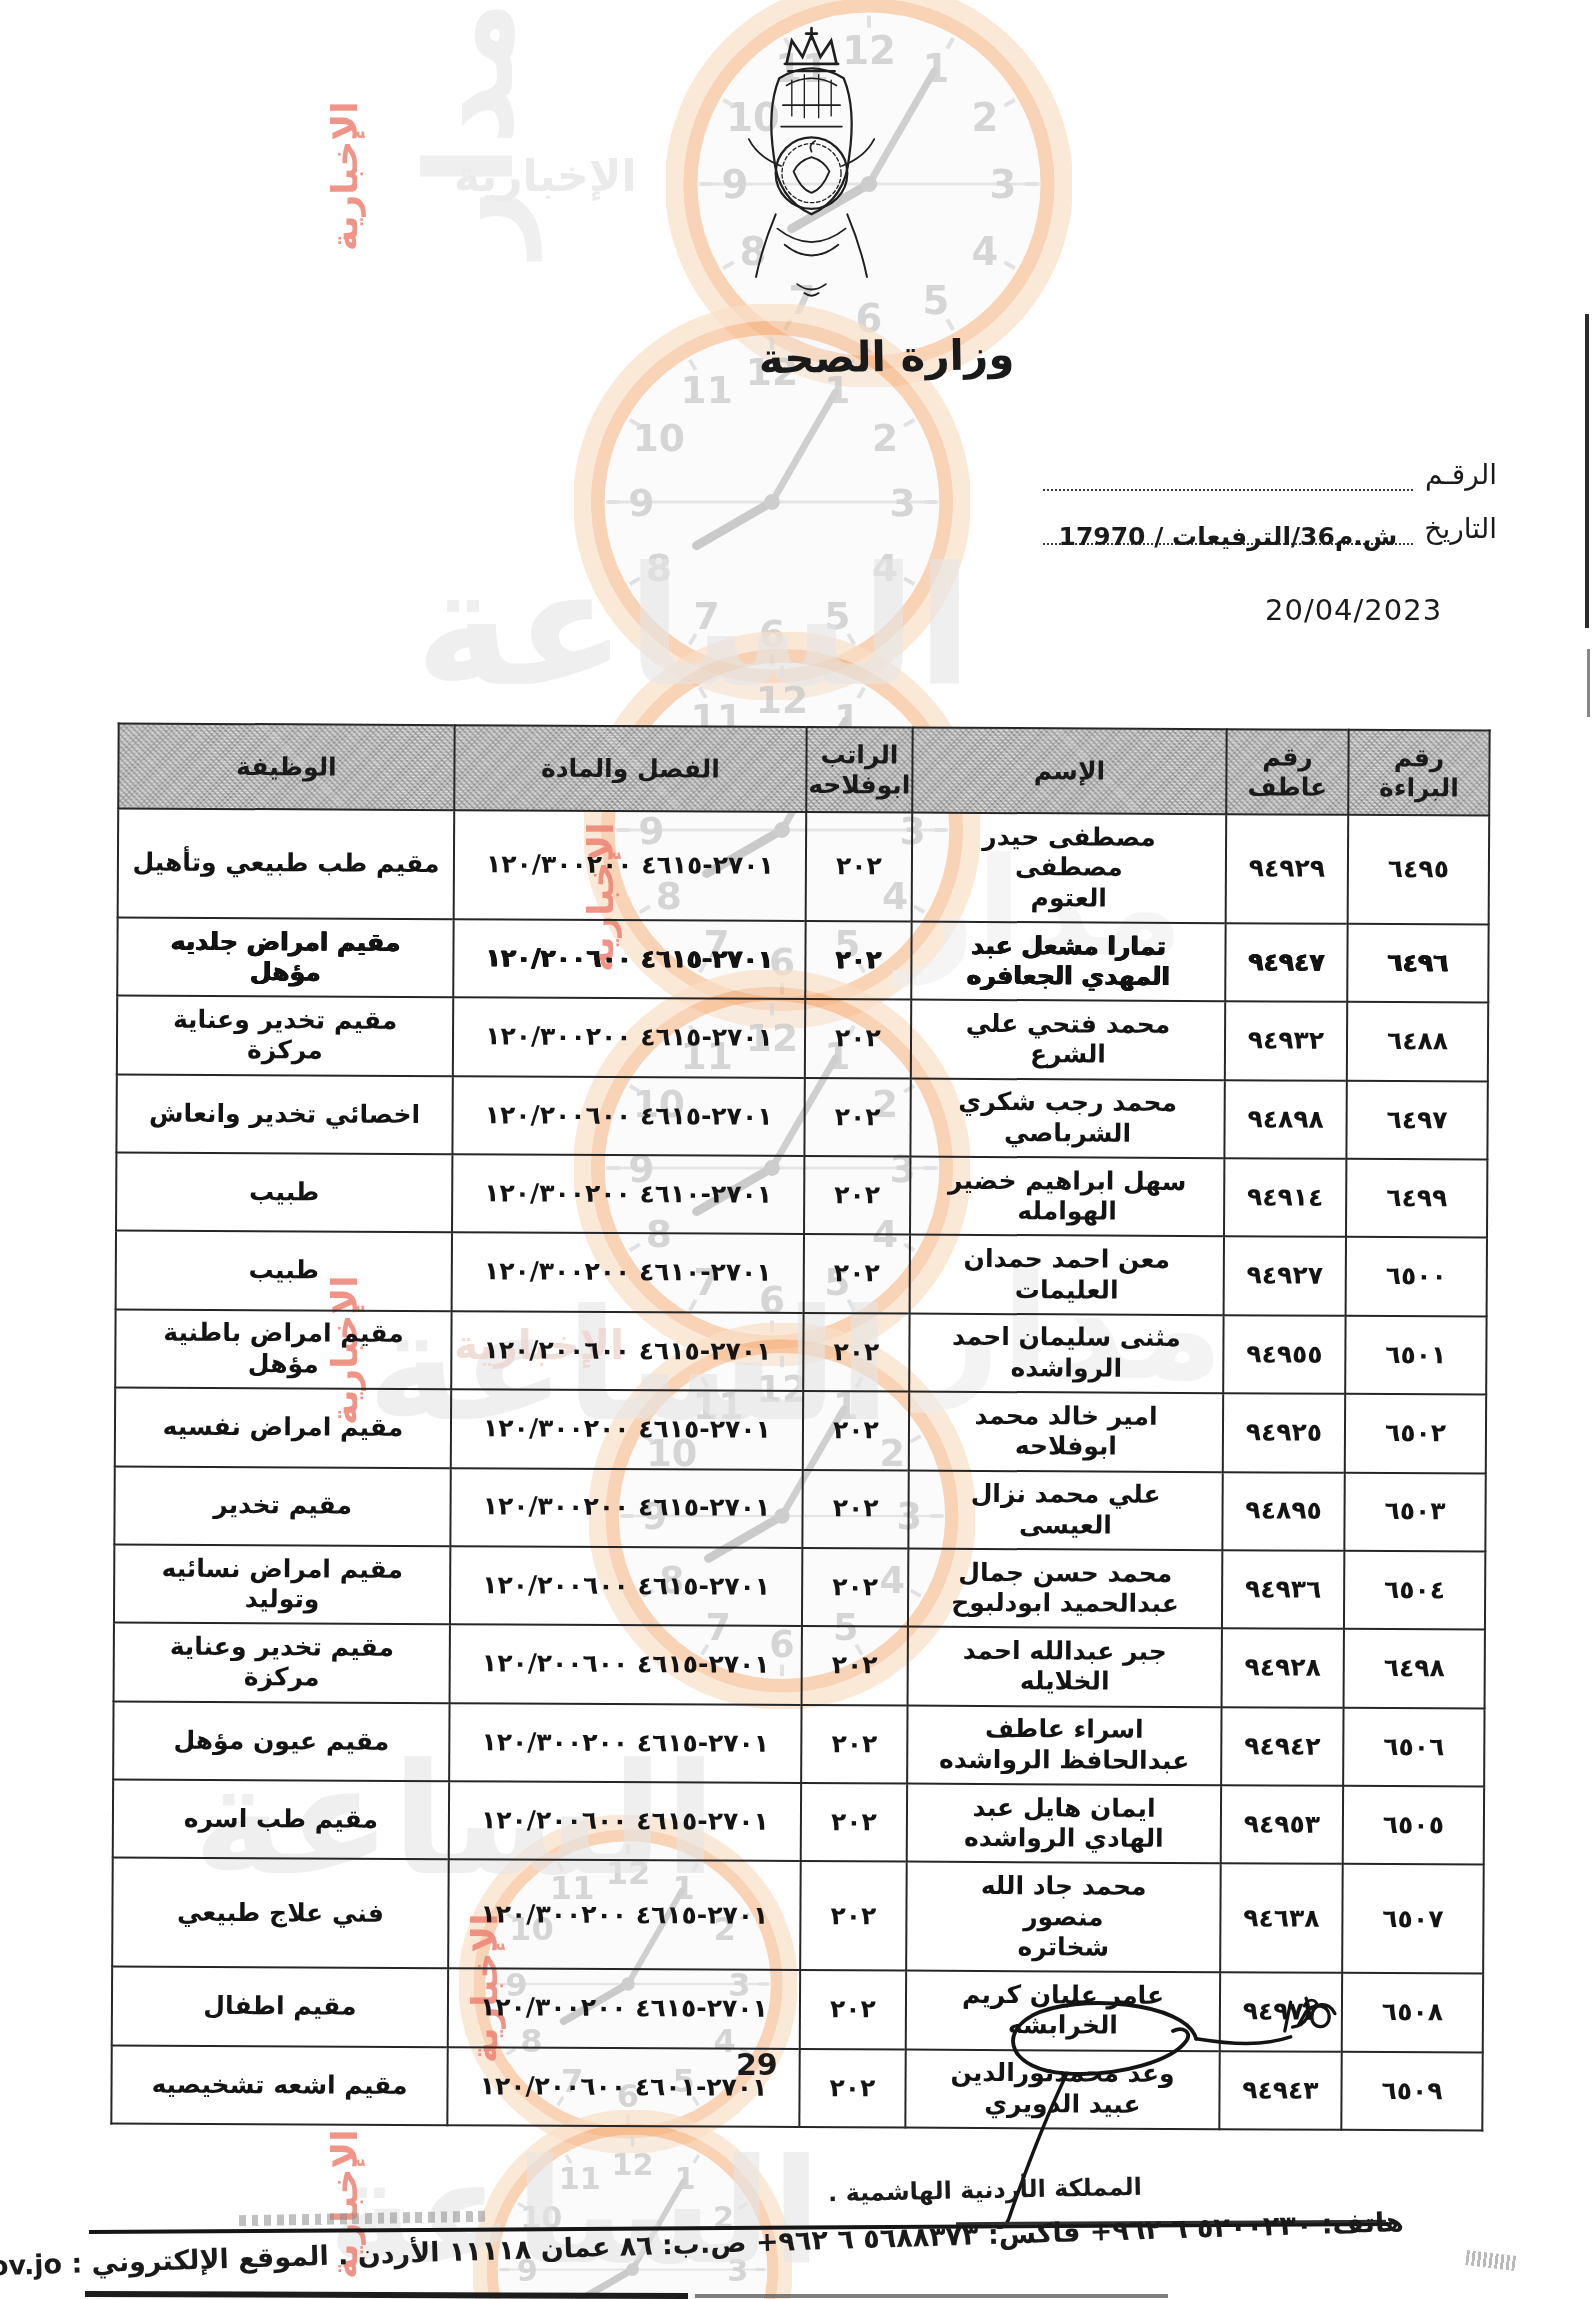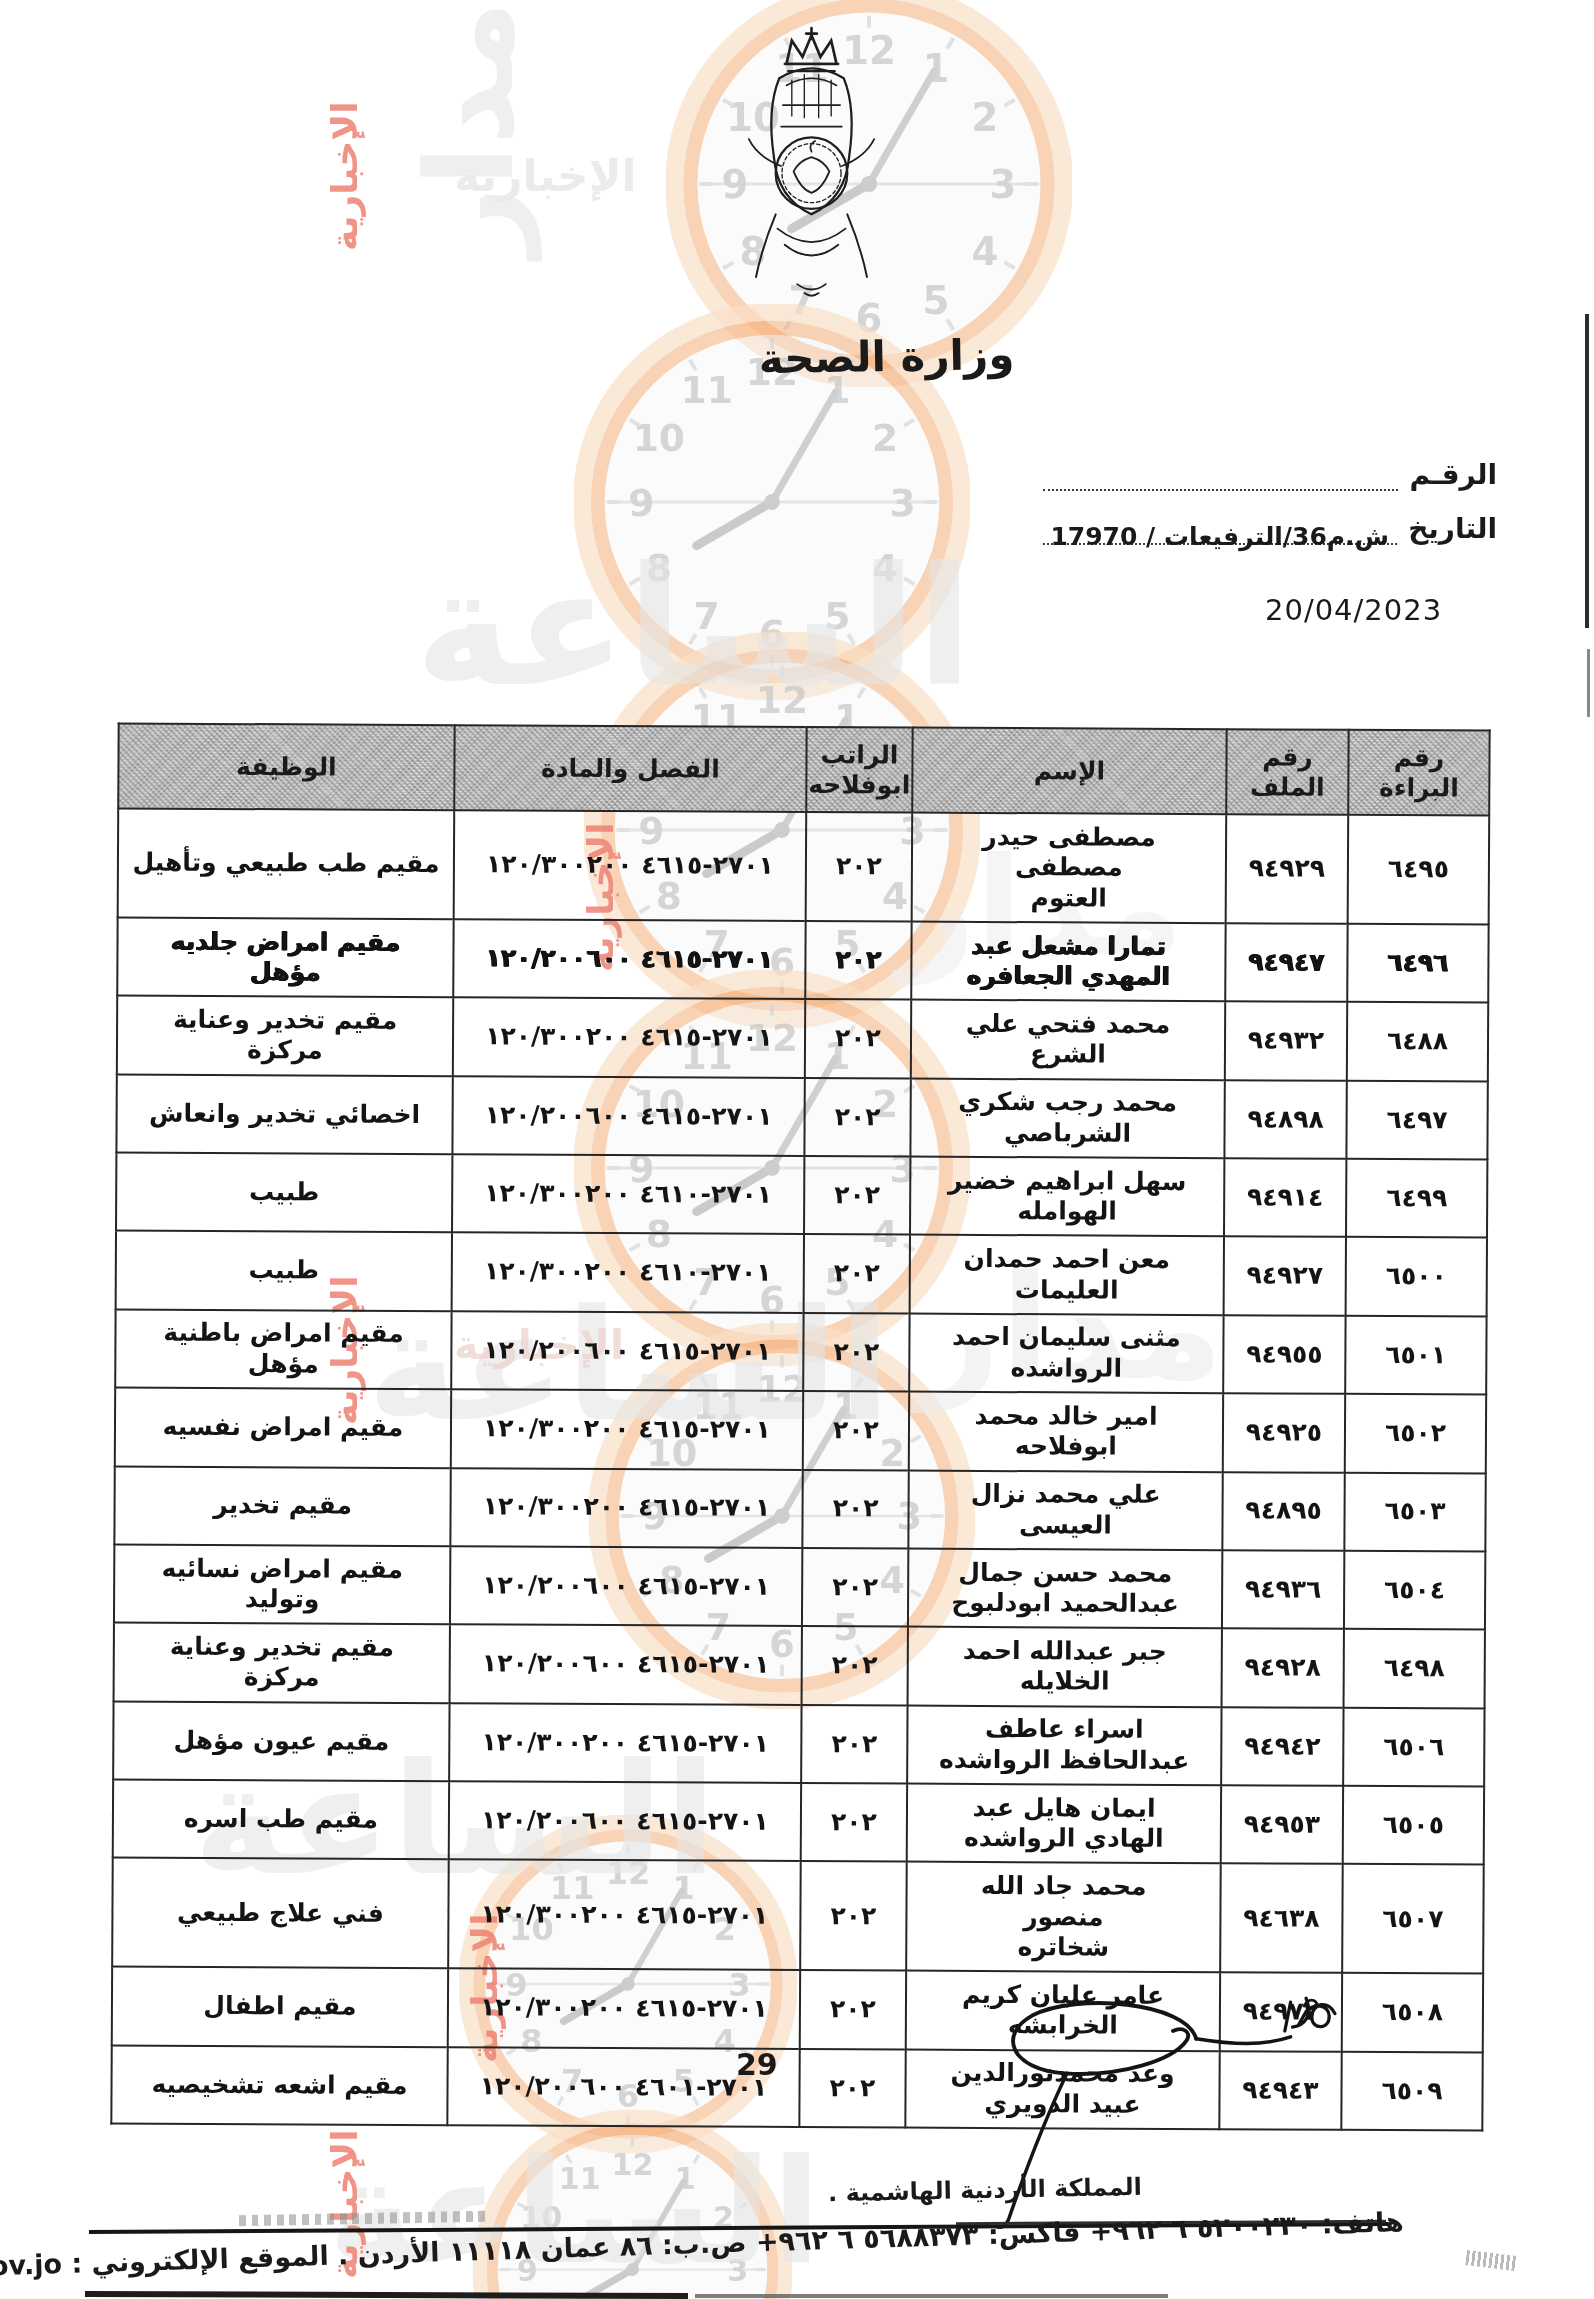--- a/index.html
+++ b/index.html
@@ -31,21 +31,21 @@
   .ministry-name{
     left:732px;top:332px;width:309px;text-align:center;
     font-size:42px;font-weight:bold;letter-spacing:1px;
     transform:rotate(-1deg);
   }
   
   .ref-row{
     position:absolute;right:97px;width:454px;display:flex;direction:rtl;
     align-items:flex-end;gap:11.6px;z-index:1;
   }
-  .ref-label{font-size:28px;font-weight:bold;white-space:nowrap;}
+  .ref-label{font-size:28px;font-weight:normal;white-space:nowrap;}
   .ref-line{
     flex:1;border-bottom:2.9px dotted #3c3c3c;height:37px;
     text-align:center;position:relative;
   }
   .ref-value{
     position:absolute;inset:auto 0 -7.7px 0;font-size:25px;font-weight:bold;
     white-space:nowrap;
   }
   .doc-date{
     left:1265px;top:593px;font-size:29px;font-weight:normal;
@@ -394,21 +394,21 @@
         <col style="width:141px">
           <col style="width:122px">
           <col style="width:314px">
         <col style="width:106px">
           <col style="width:352px">
           <col style="width:336px">
       </colgroup>
       <thead>
         <tr>
           <th>رقم البراءة</th>
-          <th>رقم الملف</th>
+          <th>رقم عاطف</th>
           <th>الإسم</th>
           <th>الراتب ابوفلاحه</th>
           <th>الفصل والمادة</th>
           <th>الوظيفة</th>
         </tr>
       </thead>
       <tbody>
           <tr>
           <td class="cell-number">٦٤٩٥</td>
           <td class="cell-number">٩٤٩٢٩</td>

